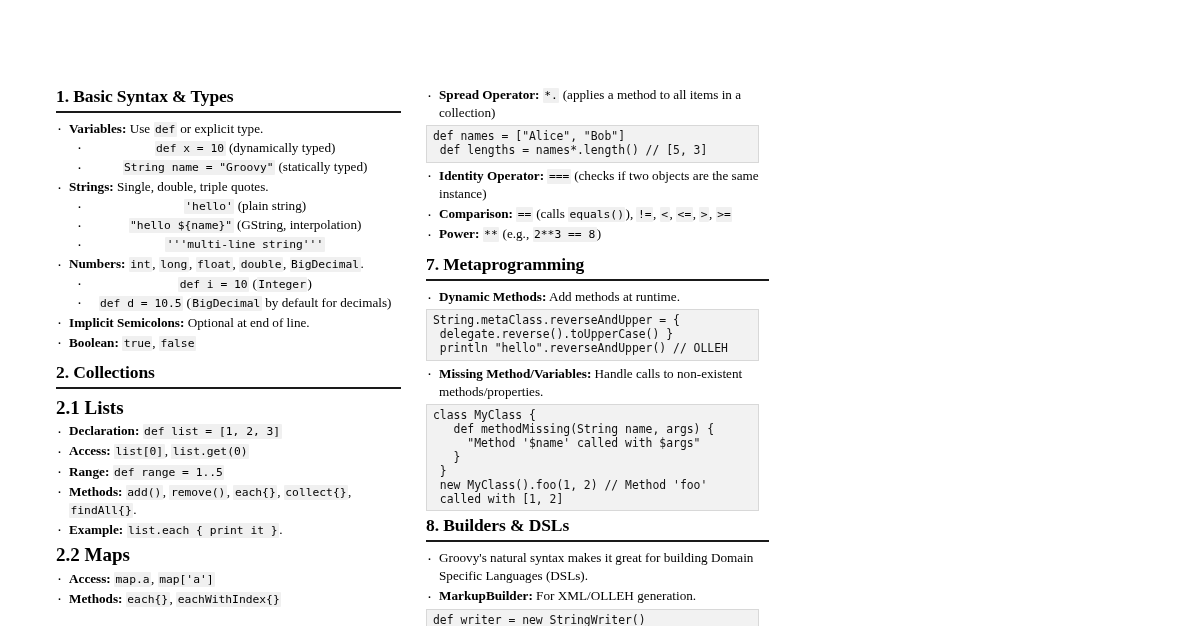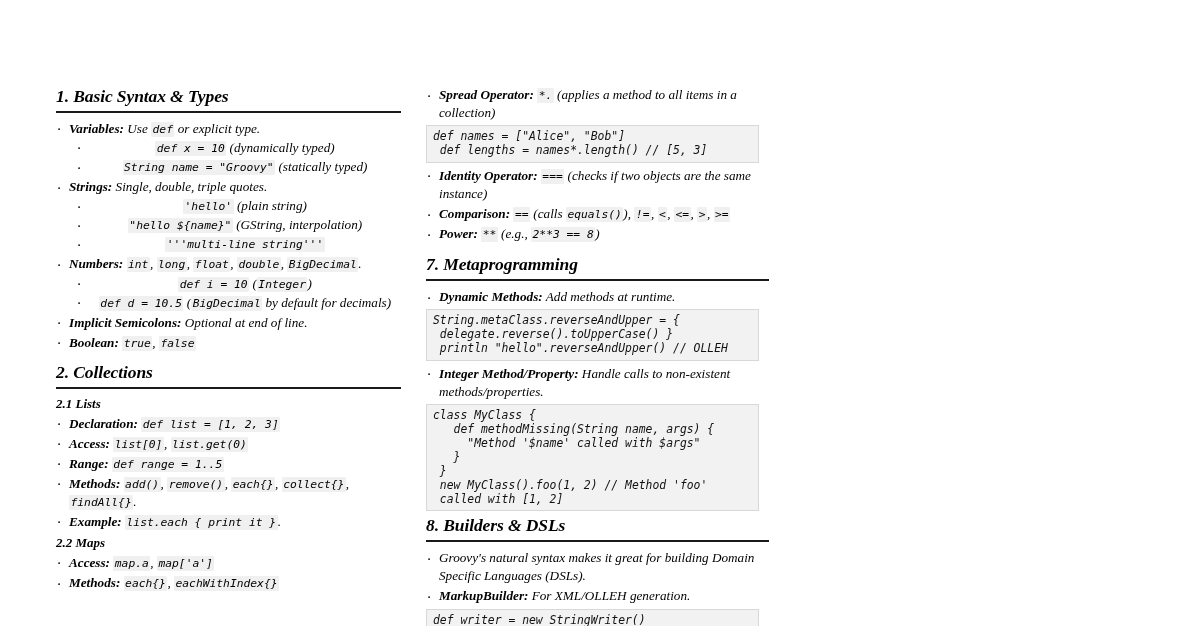--- a/index.html
+++ b/index.html
@@ -13,21 +13,20 @@
     overflow: hidden;
     font-family: "Liberation Serif", "DejaVu Serif", serif;
     color: #000000;
   }
   .page {
     position: relative;
     width: 1095px;
     height: 626px;
     box-sizing: border-box;
     padding: 86px 0 0 0;
-    font-style: italic;
   }
   .columns {
     display: flex;
     align-items: flex-start;
     gap: 25px;
     padding-left: 56px;
   }
   .col {
     width: 345px;
     flex: 0 0 345px;
@@ -48,21 +47,21 @@
     letter-spacing: -0.1px;
   }
   .rule {
     border: 0;
     border-top: 2px solid #1a1a1a;
     margin: 0 0 7px 0;
     height: 0;
   }
   h3.subsection {
     font-family: "Liberation Serif", "DejaVu Serif", serif;
-    font-size: 13px;
+    font-size: 19px;
     font-weight: bold;
     margin: 4px 0 2px 0;
     line-height: 1.3;
   }
 
   
   ul.bl {
     list-style: none;
     margin: 0;
     padding: 0;
@@ -240,21 +239,21 @@
         <li>
           <b class="term">Dynamic Methods:</b><span> Add methods at runtime.</span>
         </li>
       </ul>
       <pre class="cb">String.metaClass.reverseAndUpper = {
  delegate.reverse().toUpperCase() }
  println "hello".reverseAndUpper() // OLLEH</pre>
 
       <ul class="bl">
         <li>
-          <b class="term">Integer Method/Property:</b><span> Handle calls to non-existent methods/properties.</span>
+          <b class="term">Missing Method/Variables:</b><span> Handle calls to non-existent methods/properties.</span>
         </li>
       </ul>
       <pre class="cb">class MyClass {
    def methodMissing(String name, args) {
      "Method '$name' called with $args"
    }
  }
  new MyClass().foo(1, 2) // Method 'foo'
  called with [1, 2]</pre>
 

